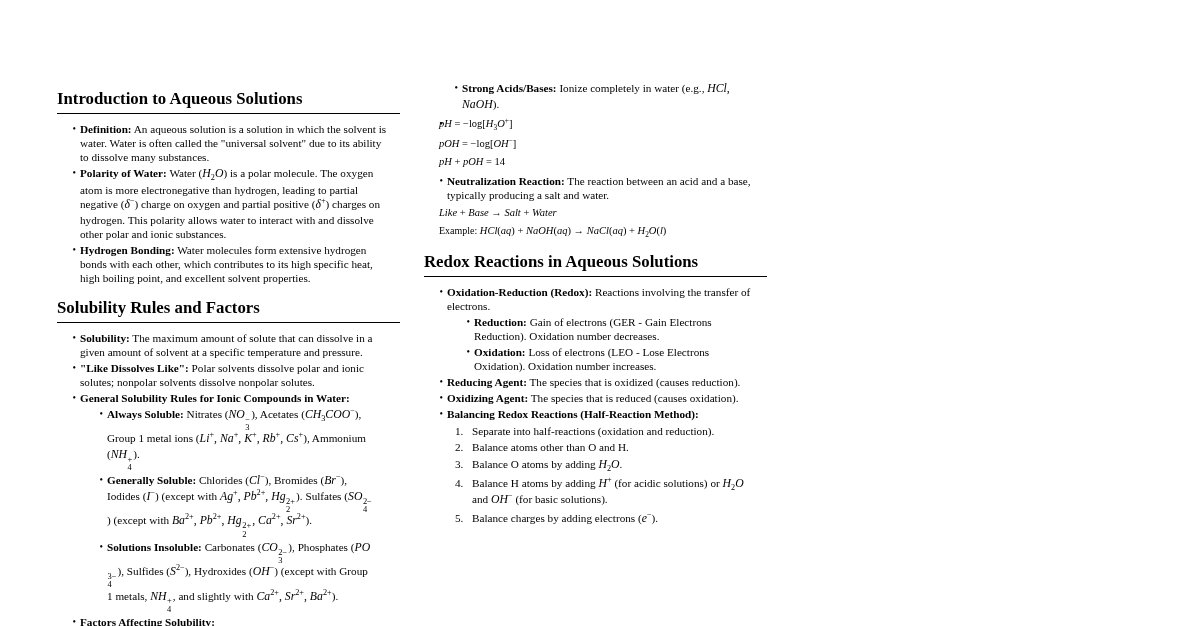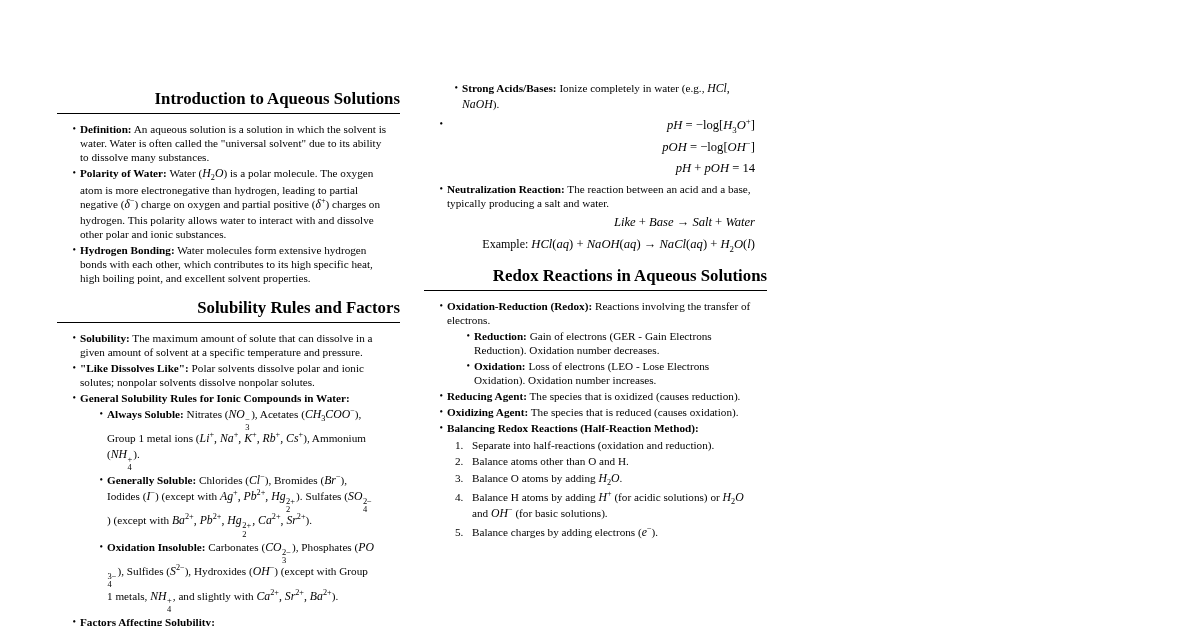--- a/index.html
+++ b/index.html
@@ -1,39 +1,39 @@
 <!DOCTYPE html>
 <html><head>
 <meta charset="utf-8">
 <style>
   html,body{margin:0;padding:0;width:1191px;height:626px;overflow:hidden;background:#ffffff;}
   body{font-family:"Liberation Serif","DejaVu Serif",serif;font-size:11.2px;line-height:1.25;color:#000000;}
   .doc{position:absolute;left:57px;top:76px;width:711px;display:flex;gap:24px;}
   .col{width:343px;flex:none;}
   .col-right{padding-top:3px;}
-  h2.h2{font-size:16.8px;font-weight:700;line-height:1.15;margin:13px 0 8px 0;padding:0 0 5px 0;border-bottom:1.8px solid #000;text-align:right;}
+  h2.h2{font-size:16.8px;font-weight:700;line-height:1.15;margin:13px 0 8px 0;padding:0 0 5px 0;border-bottom:1.8px solid #000;}
   .col .h2:first-child{margin-top:13px;}
   .list{margin:1px 0;padding:0;}
   .list.l1{padding-left:11px;}
   .list.l2{padding-left:26px;}
   .list.nested{padding-left:15px;margin:1px 0 0 0;}
   .list.ol.nested{padding-left:0;}
   .uli{position:relative;margin:2px 12px;}
   .uli::before{content:"\2022";position:absolute;left:-7.5px;top:1px;font-size:10px;}
   .oli{display:flex;margin:2.5px 0;}
   .num{flex:none;width:17px;margin-left:8px;}
   .obody{flex:1;}
   .bold{font-weight:700;}
   .math{font-size:1.05em;}
   .mit{font-style:italic;}
   .mrm{font-style:normal;}
   sub.msc,sup.msc{font-size:0.7em;line-height:1;}
   .mstack{display:inline-flex;flex-direction:column;align-items:flex-start;font-size:0.72em;line-height:1;vertical-align:-0.45em;margin:0 1px 0 0.5px;}
   .mstack .srow{display:block;height:0.98em;}
-  .eq{font-size:12px;margin:4.5px 0 4.5px -8px;line-height:1.32;text-align:right;}
+  .eq{font-size:10px;margin:4.5px 0 4.5px -8px;line-height:1.32;}
 </style>
 </head>
 <body>
 
 <div class="doc">
   <div class="col col-left">
       <h2 class="h2">Introduction to Aqueous Solutions</h2>
       <div class="list ul l1">
         <div class="uli">
           <div class="libody"><span class="bold">Definition:</span><span> An aqueous solution is a solution in which the solvent is water. Water is often called the "universal solvent" due to its ability to dissolve many substances.</span></div>
@@ -71,21 +71,21 @@
                     <span class="srow mrm">2</span>
                   </span></span><span>). Sulfates (</span><span class="math"><span class="mit">SO</span><span class="mstack">
                     <span class="srow mrm">2−</span>
                     <span class="srow mrm">4</span>
                   </span></span><span>) (except with </span><span class="math"><span class="mit">Ba</span><sup class="msc mrm">2+</sup><span class="mrm">, </span><span class="mit">Pb</span><sup class="msc mrm">2+</sup><span class="mrm">, </span><span class="mit">Hg</span><span class="mstack">
                     <span class="srow mrm">2+</span>
                     <span class="srow mrm">2</span>
                   </span><span class="mrm">, </span><span class="mit">Ca</span><sup class="msc mrm">2+</sup><span class="mrm">, </span><span class="mit">Sr</span><sup class="msc mrm">2+</sup></span><span>).</span></div>
             </div>
             <div class="uli">
-              <div class="libody"><span class="bold">Oxidation Insoluble:</span><span> Carbonates (</span><span class="math"><span class="mit">CO</span><span class="mstack">
+              <div class="libody"><span class="bold">Solutions Insoluble:</span><span> Carbonates (</span><span class="math"><span class="mit">CO</span><span class="mstack">
                     <span class="srow mrm">2−</span>
                     <span class="srow mrm">3</span>
                   </span></span><span>), Phosphates (</span><span class="math"><span class="mit">PO</span><span class="mstack">
                     <span class="srow mrm">3−</span>
                     <span class="srow mrm">4</span>
                   </span></span><span>), Sulfides (</span><span class="math"><span class="mit">S</span><sup class="msc mrm">2−</sup></span><span>), Hydroxides (</span><span class="math"><span class="mit">OH</span><sup class="msc mrm">−</sup></span><span>) (except with Group 1 metals, </span><span class="math"><span class="mit">NH</span><span class="mstack">
                     <span class="srow mrm">+</span>
                     <span class="srow mrm">4</span>
                   </span></span><span>, and slightly with </span><span class="math"><span class="mit">Ca</span><sup class="msc mrm">2+</sup><span class="mrm">, </span><span class="mit">Sr</span><sup class="msc mrm">2+</sup><span class="mrm">, </span><span class="mit">Ba</span><sup class="msc mrm">2+</sup></span><span>).</span></div>
             </div>

